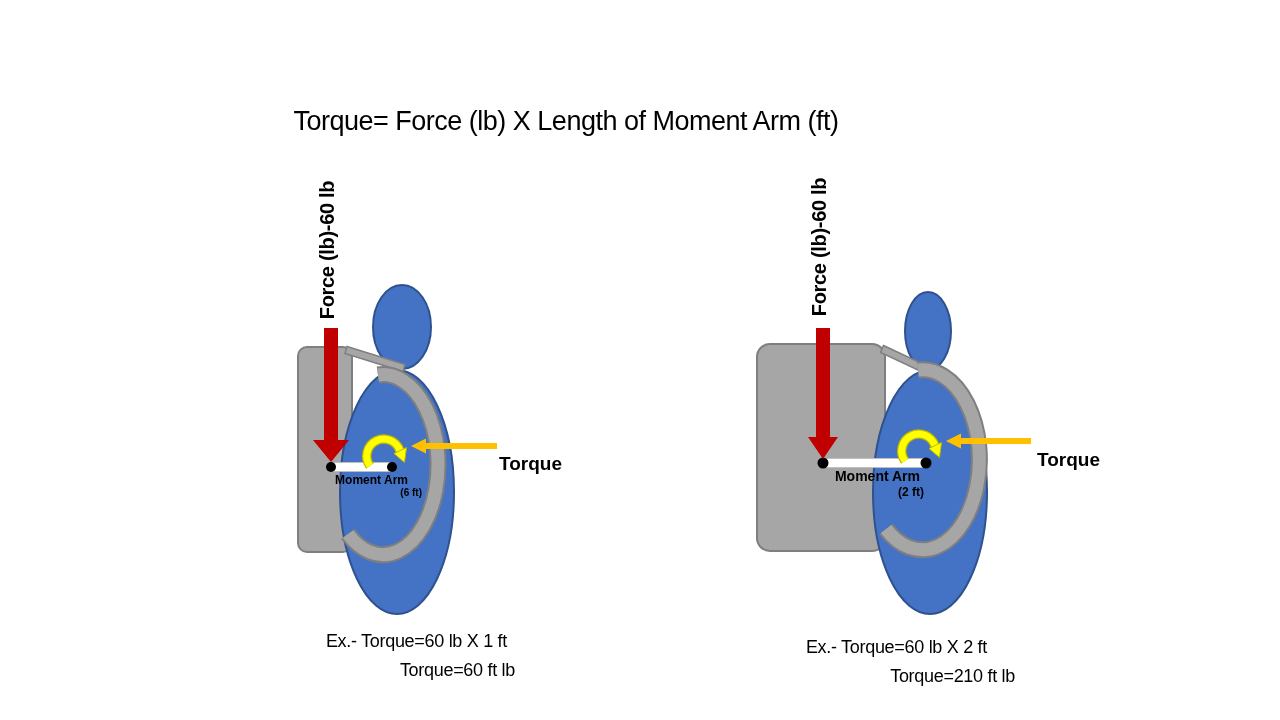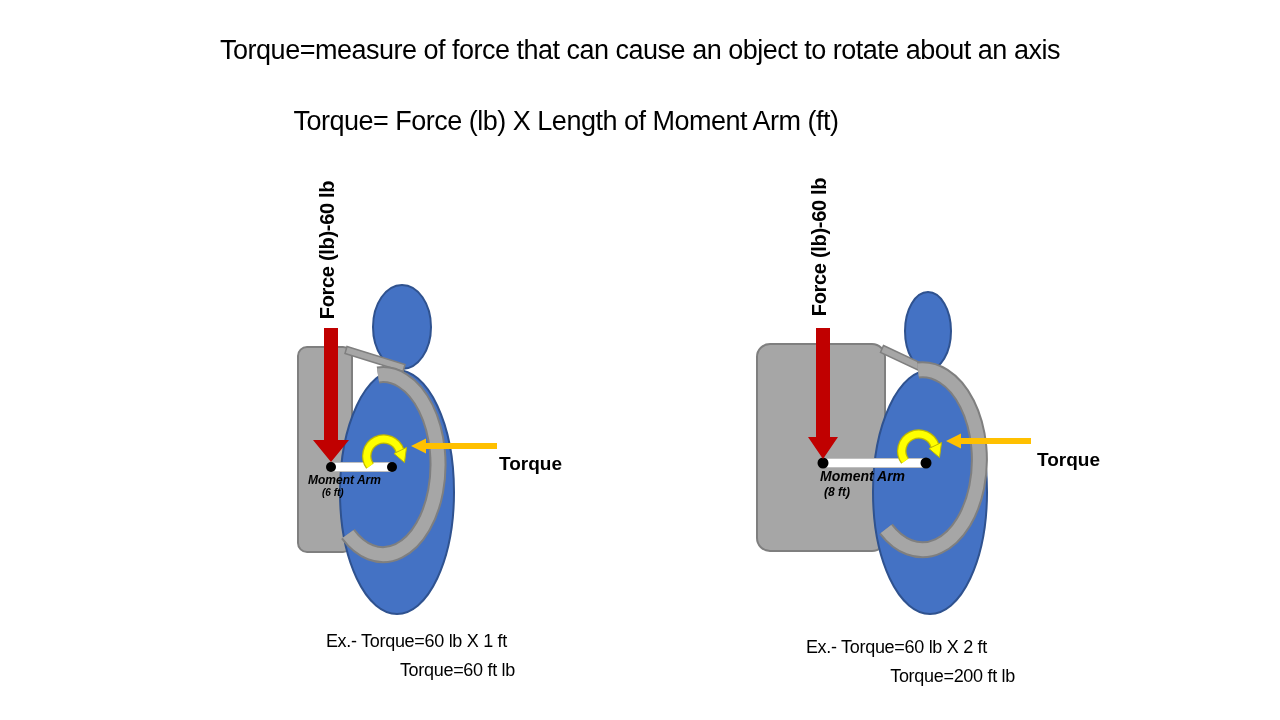--- a/index.html
+++ b/index.html
@@ -19,21 +19,21 @@
   .force-label{
     width:170px;height:26px;text-align:center;
     font-size:20px;font-weight:bold;letter-spacing:-0.3px;
     transform:rotate(-90deg);transform-origin:center center;white-space:nowrap;
   }
   .force-label.left{left:244px;top:237px;}
   .force-label.right{left:736px;top:234px;}
   .torque-label{font-size:19px;font-weight:bold;white-space:nowrap;margin-top:19px;}
   .torque-label.left{left:499px;top:434px;}
   .torque-label.right{left:1037px;top:430px;}
-  .marm{width:100px;text-align:left;font-weight:bold;white-space:nowrap;font-style:italic;}
+  .marm{width:100px;text-align:right;font-weight:bold;white-space:nowrap;}
   .marm-l1-left{left:308px;top:473px;font-size:12px;}
   .marm-l2-left{left:322px;top:487px;font-size:10px;}
   .marm-l1-right{left:820px;top:468px;font-size:14px;}
   .marm-l2-right{left:824px;top:485px;font-size:12px;}
   .example{width:300px;text-align:right;font-size:18px;letter-spacing:-0.3px;white-space:nowrap;}
   .ex-left-1{left:207px;top:631px;}
   .ex-left-2{left:215px;top:660px;}
   .ex-right-1{left:687px;top:637px;}
   .ex-right-2{left:715px;top:666px;}
   svg{position:absolute;left:0;top:0;}
@@ -73,32 +73,31 @@
       <circle cx="823" cy="463" r="5.5" fill="#000000"></circle>
       <circle cx="926" cy="463" r="5.5" fill="#000000"></circle>
       <polygon points="816,328 830,328 830,437 838,437 823,459 808,437 816,437" fill="#C00000"></polygon>
       <path d="M 905 461 A 17 17 0 1 1 935 446" fill="none" stroke="#BFB800" stroke-width="9.5"></path>
       <path d="M 905 461 A 17 17 0 1 1 935 446" fill="none" stroke="#FFFF00" stroke-width="7"></path>
       <polygon points="941.5,442.5 929,448.5 939.5,457.5" fill="#FFFF00" stroke="#BFB800" stroke-width="1"></polygon>
       <polygon points="946,441 961,433.5 961,438 1031,438 1031,444 961,444 961,448.5" fill="#FFC000"></polygon>
     </g>
   </svg>
 
-  <div class="abs title">Torque=measure of force that can cause an object to rotate about an axis</div>
   <div class="abs subtitle">Torque= Force (lb) X Length of Moment Arm (ft)</div>
 
   <div class="abs force-label left">Force (lb)-60 lb</div>
   <div class="abs force-label right">Force (lb)-60 lb</div>
 
   <div class="abs torque-label left">Torque</div>
   <div class="abs torque-label right">Torque</div>
 
   <div class="abs marm marm-l1-left">Moment Arm</div>
   <div class="abs marm marm-l2-left">(6 ft)</div>
   <div class="abs marm marm-l1-right">Moment Arm</div>
-  <div class="abs marm marm-l2-right">(8 ft)</div>
+  <div class="abs marm marm-l2-right">(2 ft)</div>
 
   <div class="abs example ex-left-1">Ex.- Torque=60 lb X 1 ft</div>
   <div class="abs example ex-left-2">Torque=60 ft lb</div>
   <div class="abs example ex-right-1">Ex.- Torque=60 lb X 2 ft</div>
-  <div class="abs example ex-right-2">Torque=200 ft lb</div>
+  <div class="abs example ex-right-2">Torque=210 ft lb</div>
 
 </div>
 
 </body></html>

